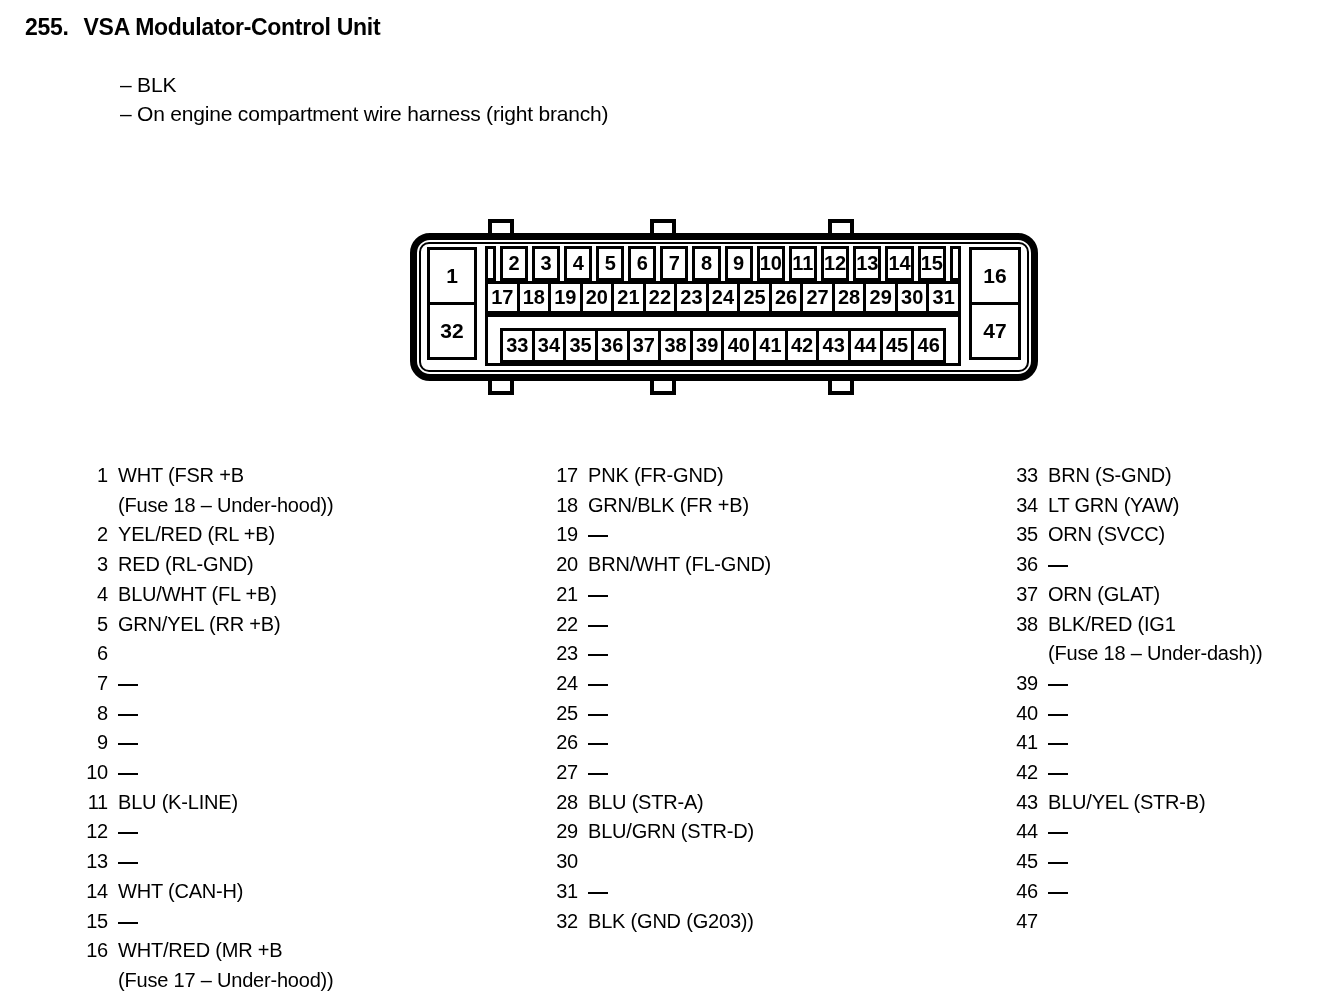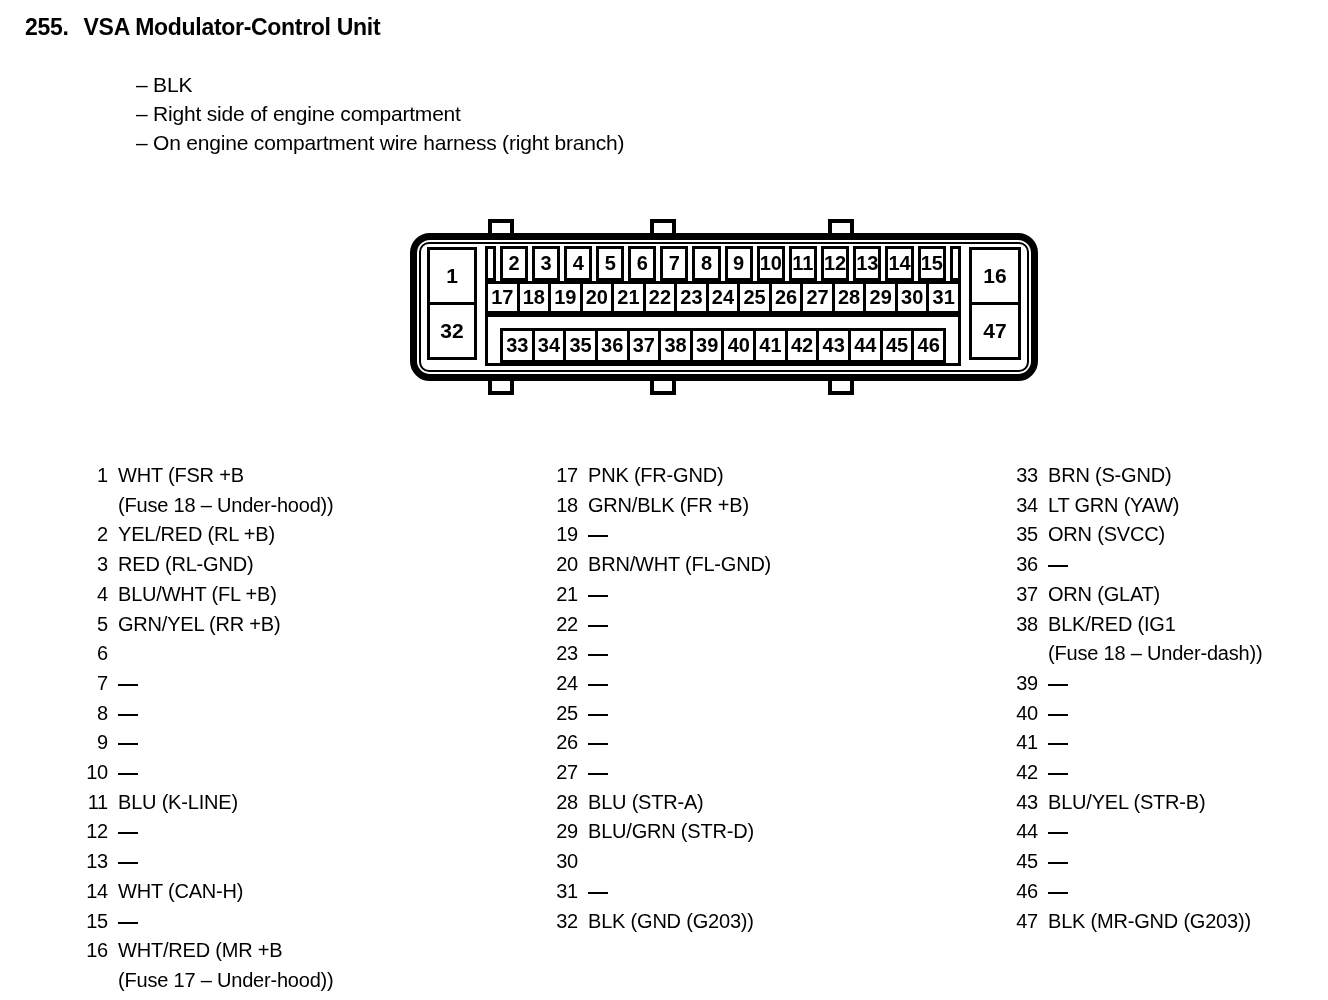--- a/index.html
+++ b/index.html
@@ -10,21 +10,21 @@
   }
 
   
   .title {
     position: absolute; left: 25px; top: 14px;
     font-size: 23px; font-weight: 700; letter-spacing: -0.3px;
     white-space: nowrap;
   }
   .title .tnum { margin-right: 15px; }
   .notes {
-    position: absolute; left: 136px; top: 70px;
+    position: absolute; left: 120px; top: 70px;
     font-size: 21px; line-height: 29px; letter-spacing: -0.2px;
   }
   .note-line { white-space: nowrap; }
 
   
   .connector {
     position: absolute; left: 410px; top: 233px;
     width: 628px; height: 148px;
   }
   .conn-outer {
@@ -94,21 +94,20 @@
 </style>
 </head>
 <body>
 
 <div class="title">
   <span class="tnum">255.</span><span>VSA Modulator-Control Unit</span>
 </div>
 
 <div class="notes">
   <div class="note-line">– BLK</div>
-  <div class="note-line">– Right side of engine compartment</div>
   <div class="note-line">– On engine compartment wire harness (right branch)</div>
 </div>
 
 <div class="connector">
   <div class="tab top t1"></div>
   <div class="tab top t2"></div>
   <div class="tab top t3"></div>
   <div class="tab bottom t1"></div>
   <div class="tab bottom t2"></div>
   <div class="tab bottom t3"></div>
@@ -355,15 +354,14 @@
     <div class="pin-row">
       <span class="pin-num">45</span>
       <span class="pin-desc dash">—</span>
     </div>
     <div class="pin-row">
       <span class="pin-num">46</span>
       <span class="pin-desc dash">—</span>
     </div>
     <div class="pin-row">
       <span class="pin-num">47</span>
-      <span class="pin-desc">BLK (MR-GND (G203))</span>
     </div>
   </div>
 
 </body></html>

